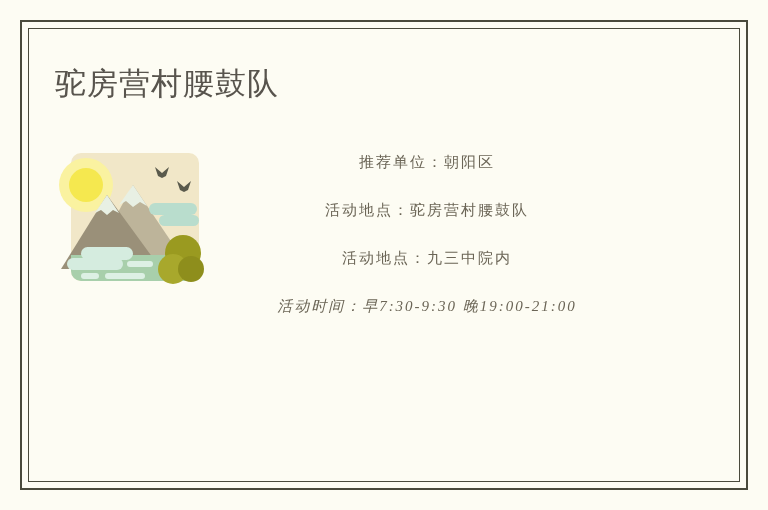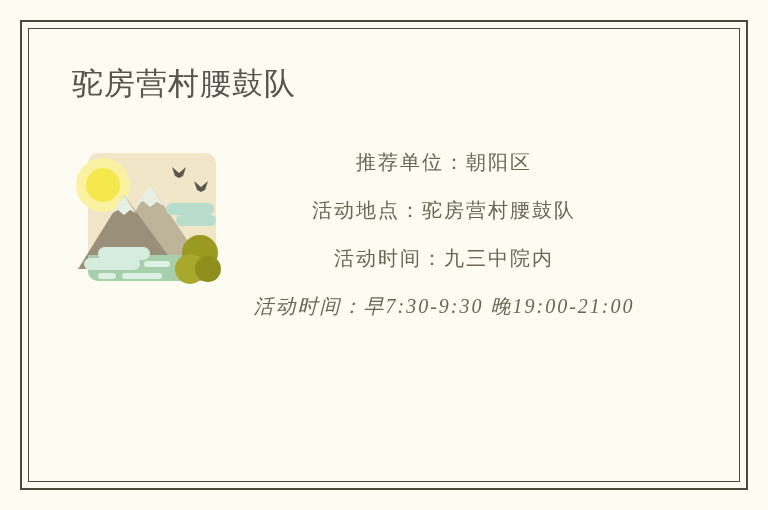--- a/index.html
+++ b/index.html
@@ -37,21 +37,21 @@
     left: 28px;
     top: 28px;
     width: 712px;
     height: 454px;
     border: 1px solid #4a4a3c;
     box-sizing: border-box;
   }
 
   .content {
     position: absolute;
-    left: 44px;
+    left: 27px;
     top: 28px;
     width: 712px;
     height: 377px;
     box-sizing: border-box;
   }
 
   .title {
     position: absolute;
     left: 28px;
     top: 36px;
@@ -85,21 +85,21 @@
   }
 
   
   .info {
     position: absolute;
     left: 196px;
     top: 0px;
     width: 408px;
     text-align: center;
     font-family: "Liberation Serif", serif;
-    font-size: 20px;
+    font-size: 15px;
     line-height: 48px;
     color: #6b6556;
     letter-spacing: 2px;
     word-break: break-all;
   }
   .info-line {
     display: block;
   }
   .info-line.wrap {
     display: block;
@@ -152,19 +152,19 @@
 
           <rect x="72" y="116" width="26" height="6" rx="3" fill="#ddf0e4"></rect>
           <rect x="26" y="128" width="18" height="6" rx="3" fill="#ddf0e4"></rect>
           <rect x="50" y="128" width="40" height="6" rx="3" fill="#ddf0e4"></rect>
         </svg>
       </div>
 
       <div class="info">
         <span class="info-line">推荐单位：朝阳区</span>
         <span class="info-line">活动地点：驼房营村腰鼓队</span>
-        <span class="info-line">活动时间：九三中院内</span>
+        <span class="info-line">活动地点：九三中院内</span>
         <span class="info-line wrap">活动时间：早7:30-9:30 晚19:00-21:00</span>
       </div>
 
     </div>
   </div>
 </div>
 
 </body></html>

